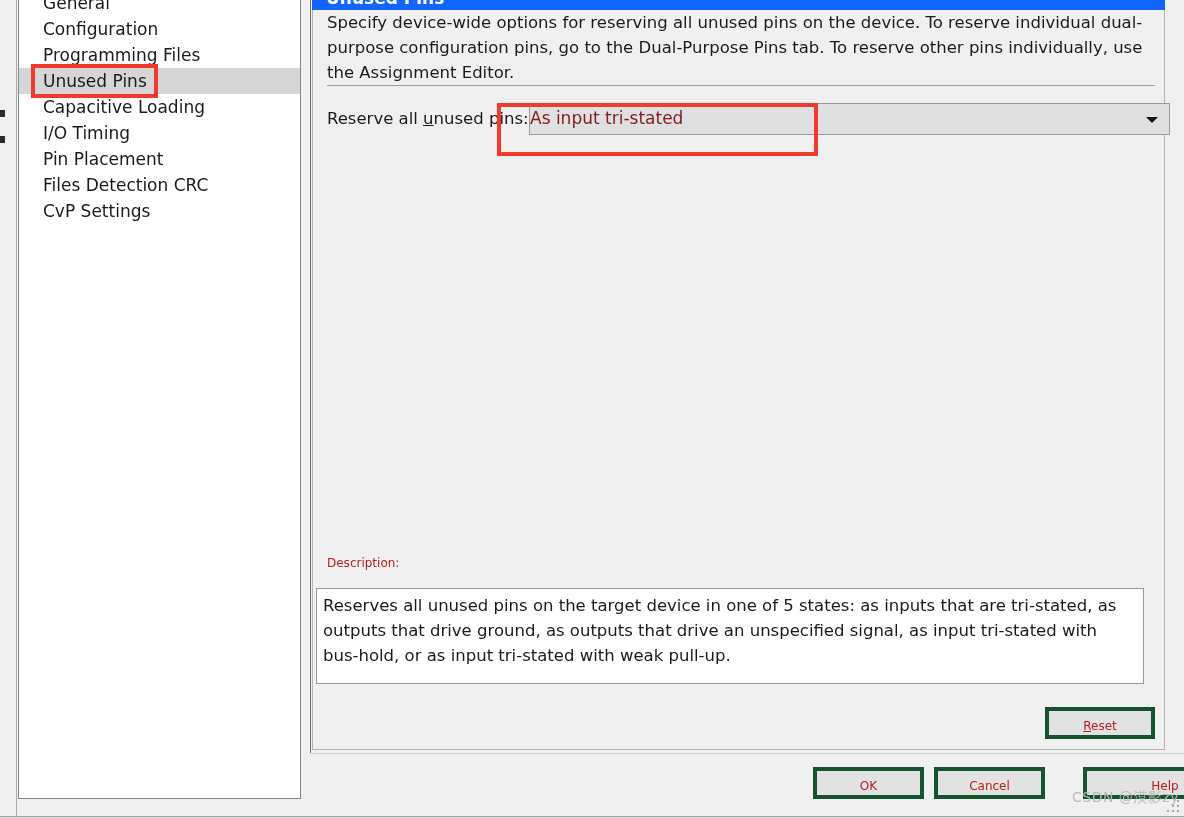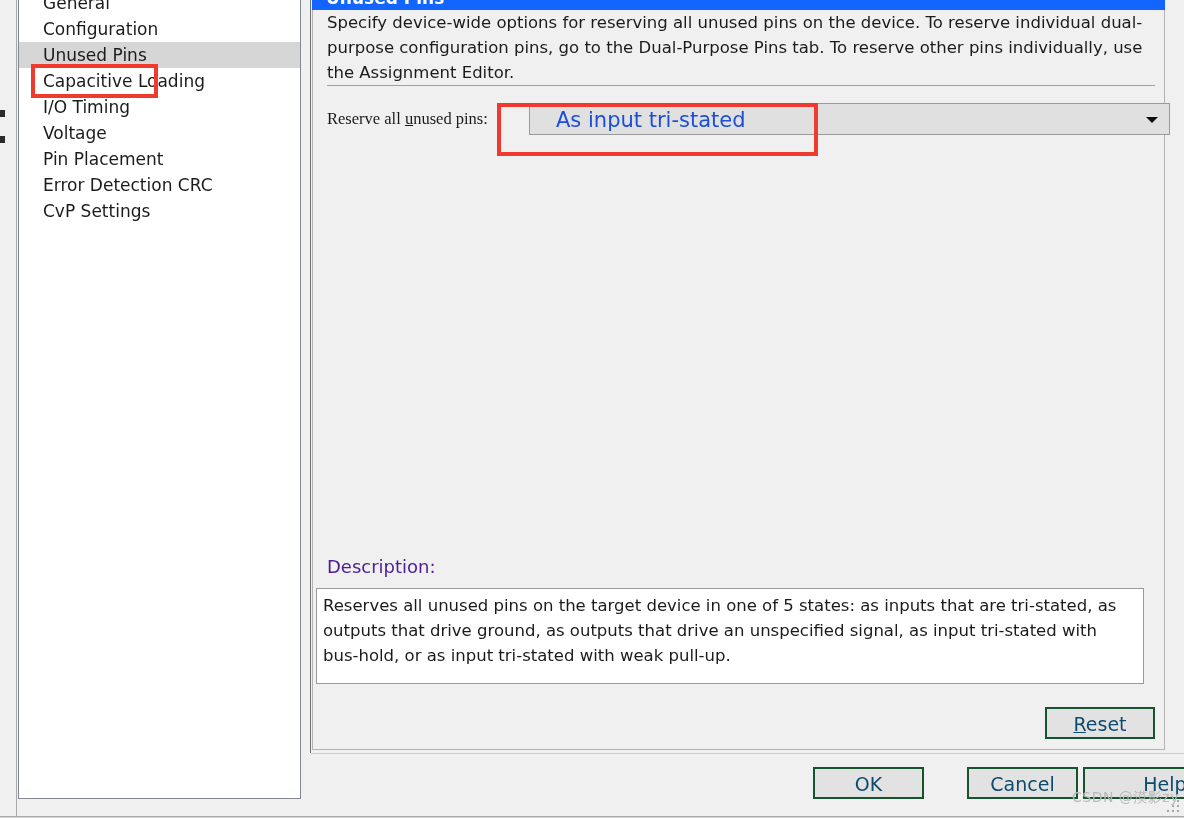--- a/index.html
+++ b/index.html
@@ -148,58 +148,57 @@
     top: 93px;
     height: 34px;
   }
   .reserve-label {
     position: absolute;
     left: 0;
     top: 6px;
     font-size: 16.5px;
     color: #1b1b1b;
     white-space: nowrap;
-    font-family: Liberation Serif, serif;
   }
   .mn { text-decoration: underline; }
   .combo {
     position: absolute;
     left: 202px;
     top: 0;
     width: 641px;
     height: 32px;
     background: #e0e0e0;
     border: 1px solid #9a9a9a;
     box-sizing: border-box;
   }
   .combo-value {
     position: absolute;
-    left: 26px;
+    left: 0;
     top: 4px;
-    font-size: 21px;
-    color: #1d4ed8;
+    font-size: 17px;
+    color: #7f1d1d;
     white-space: nowrap;
   }
   .combo-arrow {
     position: absolute;
     right: 11px;
     top: 13px;
     width: 0; height: 0;
     border-left: 6px solid transparent;
     border-right: 6px solid transparent;
     border-top: 6px solid #0d0d0d;
   }
 
   
   .desc-label {
     position: absolute;
     left: 14px;
     top: 546px;
-    font-size: 18px;
-    color: #4c1d95;
+    font-size: 12px;
+    color: #b91c1c;
   }
   .desc-box {
     position: absolute;
     left: 3px;
     top: 578px;
     width: 828px;
     height: 96px;
     background: #ffffff;
     border: 1px solid #9a9a9a;
     box-sizing: border-box;
@@ -210,25 +209,25 @@
     top: 4px;
     width: 810px;
     font-size: 16.5px;
     line-height: 25px;
     color: #1b1b1b;
   }
 
   
   .btn {
     background: #e2e2e2;
-    border: 2px solid #14532d;
+    border: 4px solid #14532d;
     box-sizing: border-box;
     font-family: "DejaVu Sans", "Liberation Sans", sans-serif;
-    font-size: 19px;
-    color: #0c4a6e;
+    font-size: 12px;
+    color: #b91c1c;
     text-align: center;
     cursor: default;
     padding: 0;
   }
   .btn-reset {
     position: absolute;
     left: 732px;
     top: 697px;
     width: 110px;
     height: 32px;
@@ -259,21 +258,20 @@
     line-height: 30px;
     text-align: center;
   }
   .btn-cancel {
     position: absolute;
     left: 623px;
     top: 14px;
     width: 111px;
     height: 32px;
     line-height: 30px;
-    margin-left: 33px;
   }
   .btn-help {
     position: absolute;
     left: 772px;
     top: 14px;
     width: 120px;
     height: 32px;
     line-height: 30px;
     padding-left: 44px;
   }
@@ -335,26 +333,26 @@
 
   <div class="window-edge-left">
     <span class="edge-mark" style="top:110px"></span>
     <span class="edge-mark" style="top:136px"></span>
   </div>
 
   <div class="tree-panel">
     <div class="tree-list">
         <div class="tree-item"><span>General</span></div>
         <div class="tree-item"><span>Configuration</span></div>
+        <div class="tree-item"><span>Programming Files</span></div>
         <div class="tree-item selected"><span>Unused Pins</span></div>
         <div class="tree-item"><span>Capacitive Loading</span></div>
         <div class="tree-item"><span>I/O Timing</span></div>
-        <div class="tree-item"><span>Voltage</span></div>
         <div class="tree-item"><span>Pin Placement</span></div>
-        <div class="tree-item"><span>Error Detection CRC</span></div>
+        <div class="tree-item"><span>Files Detection CRC</span></div>
         <div class="tree-item"><span>CvP Settings</span></div>
       </div>
   </div>
 
   <div class="dialog">
 
     <div class="dialog-titlebar">Unused Pins</div>
 
     <div class="content-frame">
 

